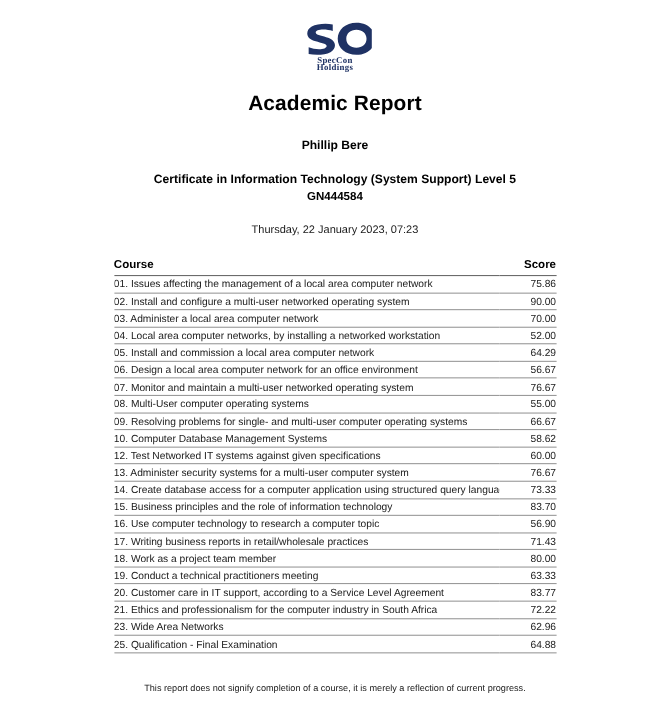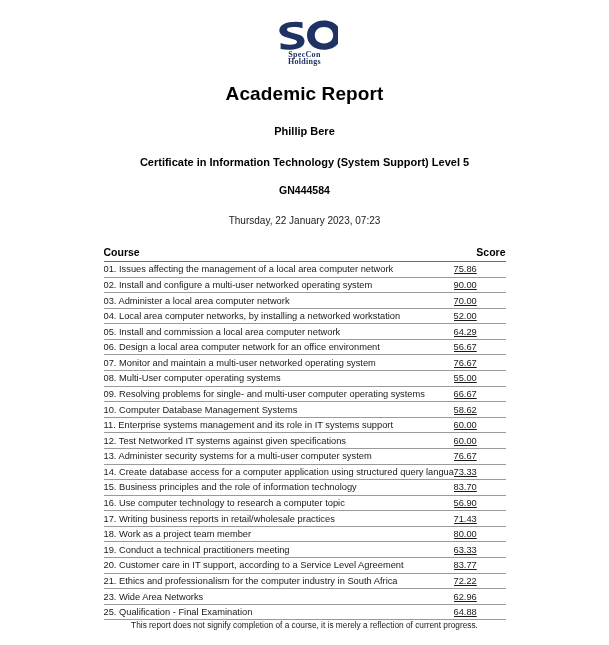--- a/index.html
+++ b/index.html
@@ -75,21 +75,21 @@
     font-size: 11px;
     font-weight: bold;
     color: #000000;
     margin-top: 19px;
   }
   .reg-number {
     text-align: center;
     font-size: 10.5px;
     font-weight: bold;
     color: #000000;
-    margin-top: 16px;
+    margin-top: 4px;
   }
   .report-date {
     text-align: center;
     font-size: 10px;
     font-weight: normal;
     color: #1a1a1a;
     margin-top: 19px;
   }
 
   
@@ -125,22 +125,22 @@
     border-bottom: 0.8px solid #9a9a9a;
     vertical-align: middle;
     white-space: nowrap;
     overflow: hidden;
   }
   table.results td.cell-course {
     text-align: left;
     padding-right: 4px;
   }
   table.results td.cell-score {
+    text-align: right;
     width: 52px;
-    text-decoration: underline;
   }
 
   
   .footer-note {
     position: absolute;
     left: 0;
     right: 0;
     top: 620px;
     text-align: center;
     font-size: 8.3px;
@@ -218,24 +218,20 @@
           </tr>
           <tr>
             <td class="cell-course">09. Resolving problems for single- and multi-user computer operating systems</td>
             <td class="cell-score">66.67</td>
           </tr>
           <tr>
             <td class="cell-course">10. Computer Database Management Systems</td>
             <td class="cell-score">58.62</td>
           </tr>
           <tr>
-            <td class="cell-course">11. Enterprise systems management and its role in IT systems support</td>
-            <td class="cell-score">60.00</td>
-          </tr>
-          <tr>
             <td class="cell-course">12. Test Networked IT systems against given specifications</td>
             <td class="cell-score">60.00</td>
           </tr>
           <tr>
             <td class="cell-course">13. Administer security systems for a multi-user computer system</td>
             <td class="cell-score">76.67</td>
           </tr>
           <tr>
             <td class="cell-course">14. Create database access for a computer application using structured query language</td>
             <td class="cell-score">73.33</td>

